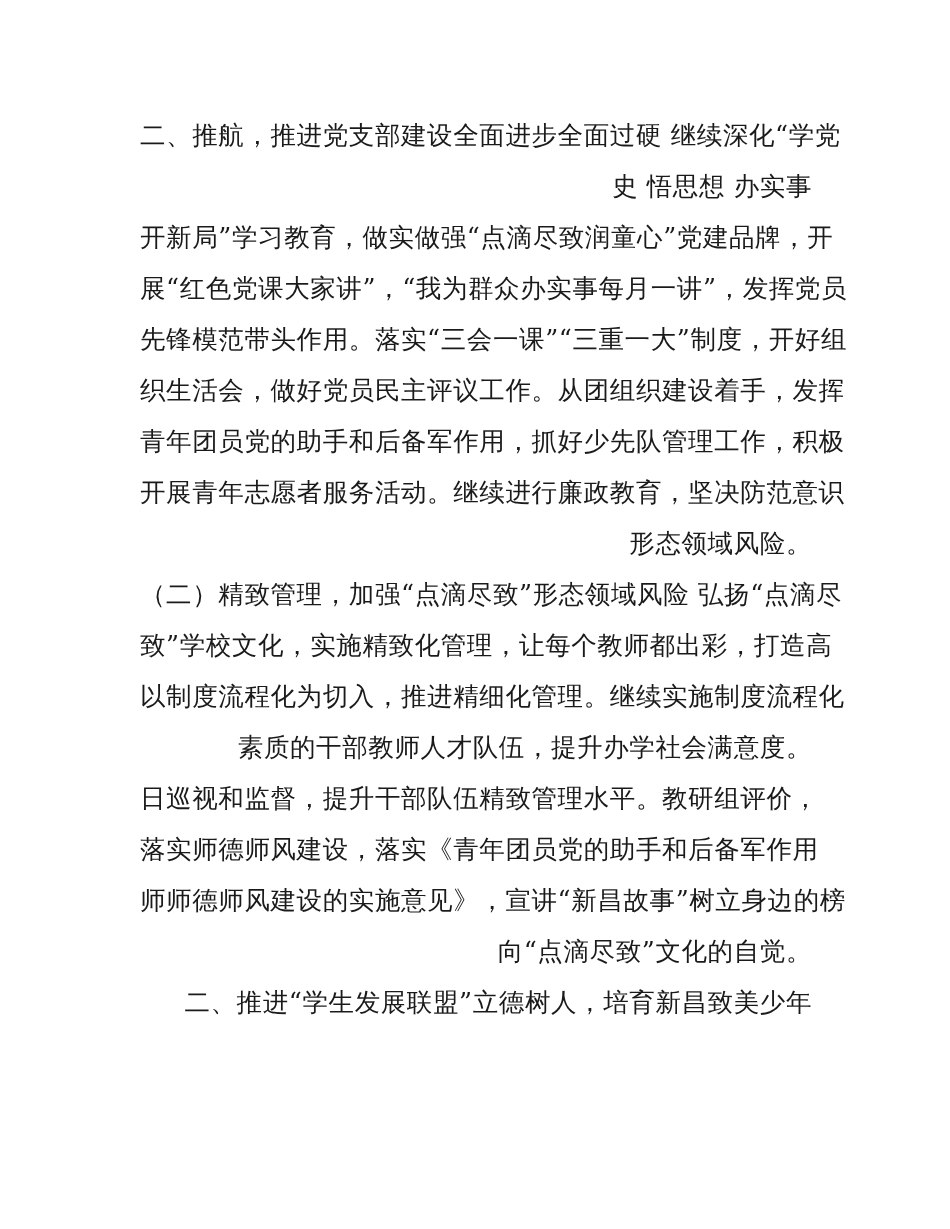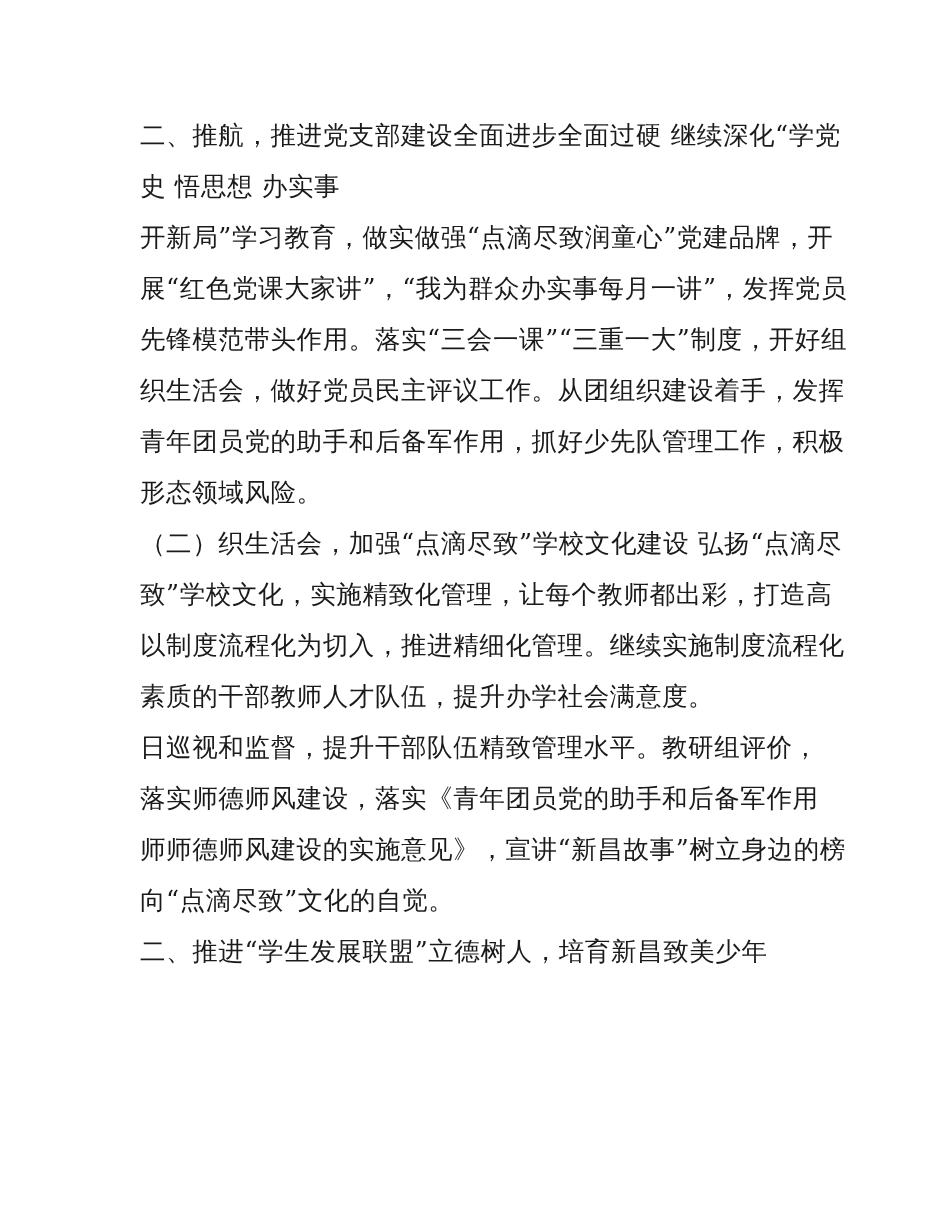--- a/index.html
+++ b/index.html
@@ -13,42 +13,44 @@
       position: relative;
       overflow: hidden;
       font-family: "DejaVu Serif", "Liberation Serif", serif;
       color: #1a1a1a;
     }
     .page {
       position: absolute;
       left: 140px;
       top: 110px;
       width: 672px;
+      text-align: right;
     }
     .line {
       height: 51px;
       line-height: 51px;
       font-size: 25.5px;
       white-space: nowrap;
       letter-spacing: 0.6px;
     }
   </style>
 </head>
 <body>
 
 <div class="page">
   <div class="line">二、推航，推进党支部建设全面进步全面过硬 继续深化“学党</div>
   <div class="line">史 悟思想 办实事</div>
   <div class="line">开新局”学习教育，做实做强“点滴尽致润童心”党建品牌，开</div>
   <div class="line">展“红色党课大家讲”，“我为群众办实事每月一讲”，发挥党员</div>
   <div class="line">先锋模范带头作用。落实“三会一课”“三重一大”制度，开好组</div>
   <div class="line">织生活会，做好党员民主评议工作。从团组织建设着手，发挥</div>
   <div class="line">青年团员党的助手和后备军作用，抓好少先队管理工作，积极</div>
+  <div class="line">开展青年志愿者服务活动。继续进行廉政教育，坚决防范意识</div>
   <div class="line">形态领域风险。</div>
-  <div class="line">（二）织生活会，加强“点滴尽致”学校文化建设 弘扬“点滴尽</div>
+  <div class="line">（二）精致管理，加强“点滴尽致”形态领域风险 弘扬“点滴尽</div>
   <div class="line">致”学校文化，实施精致化管理，让每个教师都出彩，打造高</div>
   <div class="line">以制度流程化为切入，推进精细化管理。继续实施制度流程化</div>
   <div class="line">素质的干部教师人才队伍，提升办学社会满意度。</div>
   <div class="line">日巡视和监督，提升干部队伍精致管理水平。教研组评价，</div>
   <div class="line">落实师德师风建设，落实《青年团员党的助手和后备军作用</div>
   <div class="line">师师德师风建设的实施意见》，宣讲“新昌故事”树立身边的榜</div>
   <div class="line">向“点滴尽致”文化的自觉。</div>
   <div class="line">二、推进“学生发展联盟”立德树人，培育新昌致美少年</div>
 </div>
 

